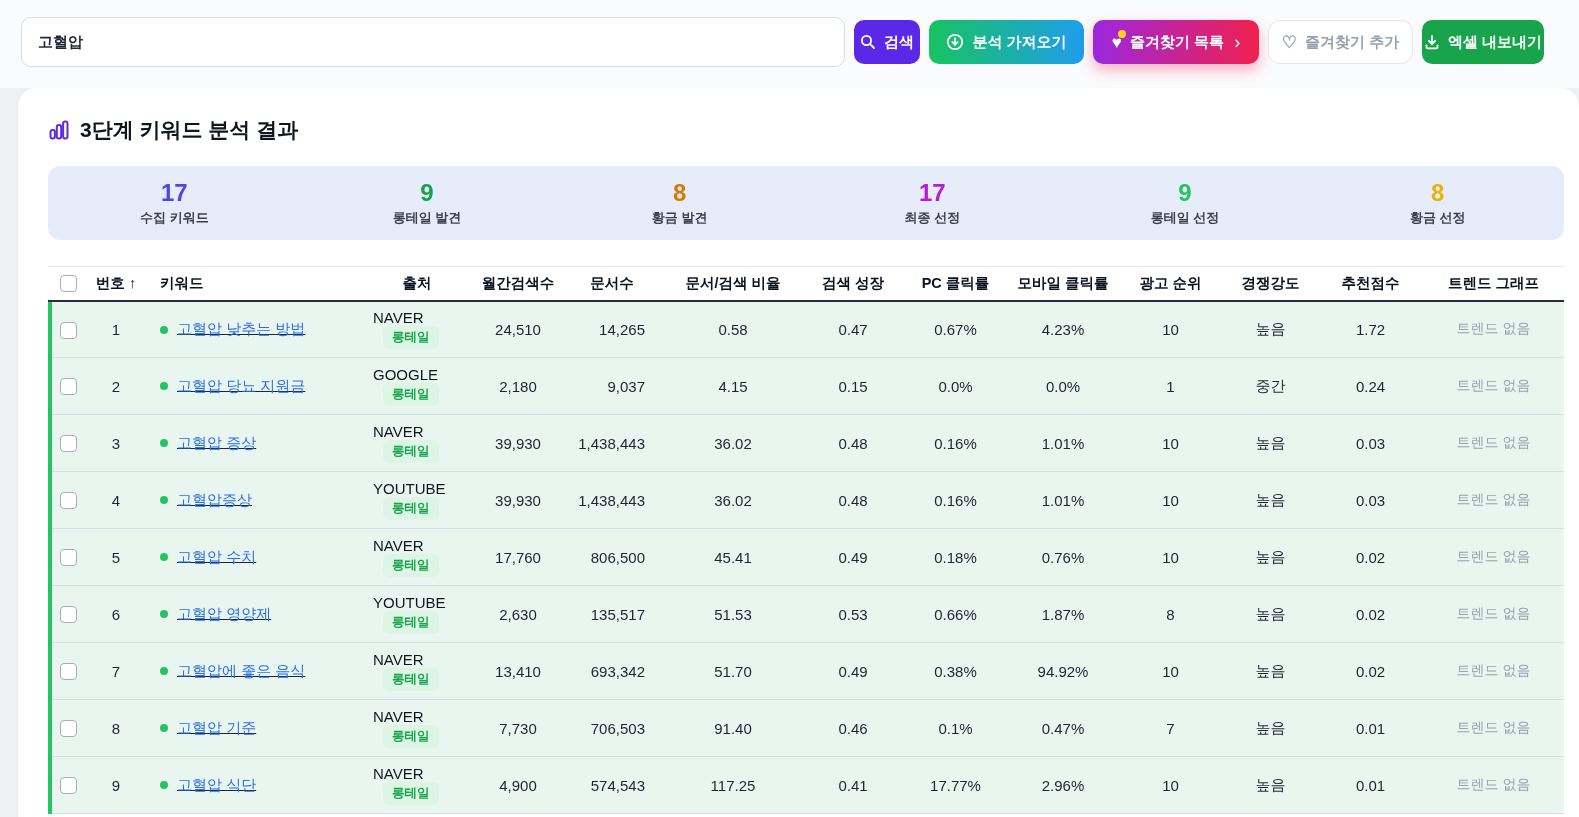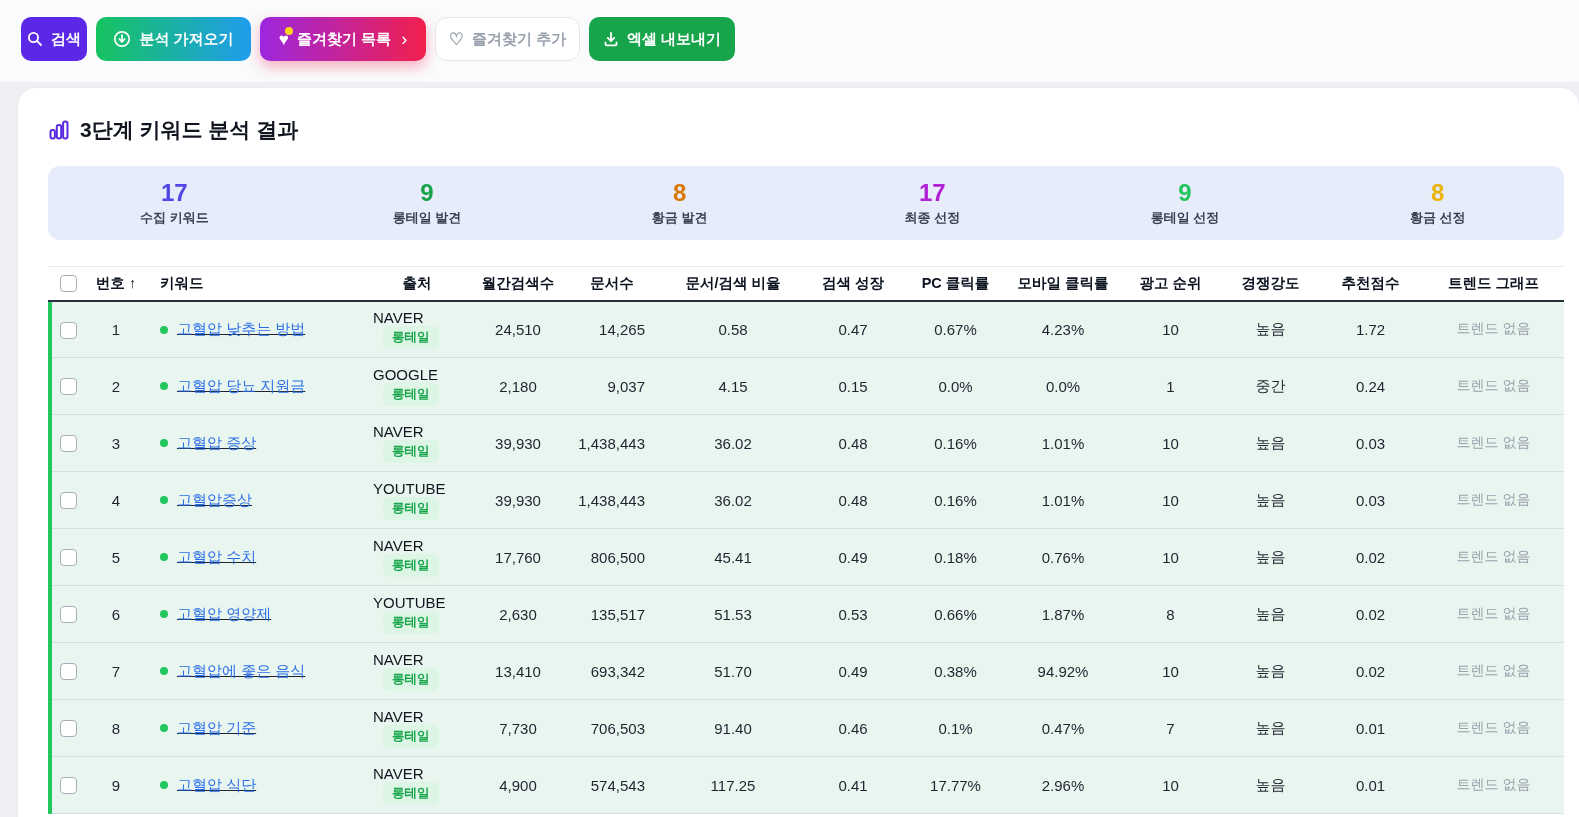--- a/index.html
+++ b/index.html
@@ -14,21 +14,21 @@
                       font-family:"Liberation Sans", sans-serif; font-weight:600; }
   .btn { height:44px; border:none; border-radius:10px; color:#fff; font-size:15px; font-weight:700;
          display:flex; align-items:center; justify-content:center; gap:8px; cursor:pointer; white-space:nowrap;
          font-family:"Liberation Sans", sans-serif; }
   .btn-search { width:66px; background:#5a28e6; }
   .btn-import { width:155px; background:linear-gradient(90deg,#17c35f,#1f9ded); }
   .btn-favlist { width:166px; background:linear-gradient(90deg,#9c27df,#f1204d);
                  box-shadow:0 6px 14px rgba(240,32,80,.35); }
   .btn-favadd { width:145px; background:#fff; border:1px solid #e3e6eb; color:#98a1ad; font-weight:600;
                 border-radius:12px; }
-  .btn-excel { width:146px; background:#17a44b; }
+  .btn-excel { width:122px; background:#17a44b; }
   .heart-wrap { position:relative; font-size:17px; line-height:1; }
   .heart-dot { position:absolute; top:-4px; right:-4px; width:8px; height:8px; border-radius:50%;
                background:#ffd41f; }
   .chevron { font-size:18px; font-weight:400; margin-left:2px; }
   .icon-svg { display:block; }
 
   
   .card { position:absolute; left:18px; top:88px; width:1561px; height:760px; background:#fff;
           border-radius:18px 18px 0 0; box-shadow:0 1px 3px rgba(16,24,40,.07);
           padding:28px 15px 0 30px; }
@@ -62,20 +62,23 @@
   .kw-link { color:#2b6ee8; text-decoration:none; cursor:pointer; vertical-align:middle; }
   .src { color:#10151f; }
   .badge { display:inline-block; background:#dcf5e4; color:#18a54b; font-size:12.5px; font-weight:600;
            padding:3px 9px; border-radius:6px; margin-left:10px; }
   td.c-trend { color:#9aa2ad; font-size:14px; }
 </style>
 </head>
 <body>
 
 <div class="topbar">
+  <div class="search-box">
+    <input type="text" value="고혈압" style="">
+  </div>
 
   <button class="btn btn-search">
     <span>
       <svg class="icon-svg" width="16" height="16" viewBox="0 0 16 16">
         <circle cx="6.5" cy="6.5" r="4.6" fill="none" stroke="#fff" stroke-width="1.8"></circle>
         <line x1="10.2" y1="10.2" x2="14" y2="14" stroke="#fff" stroke-width="1.8" stroke-linecap="round"></line>
       </svg>
     </span>
     <span>검색</span>
   </button>

